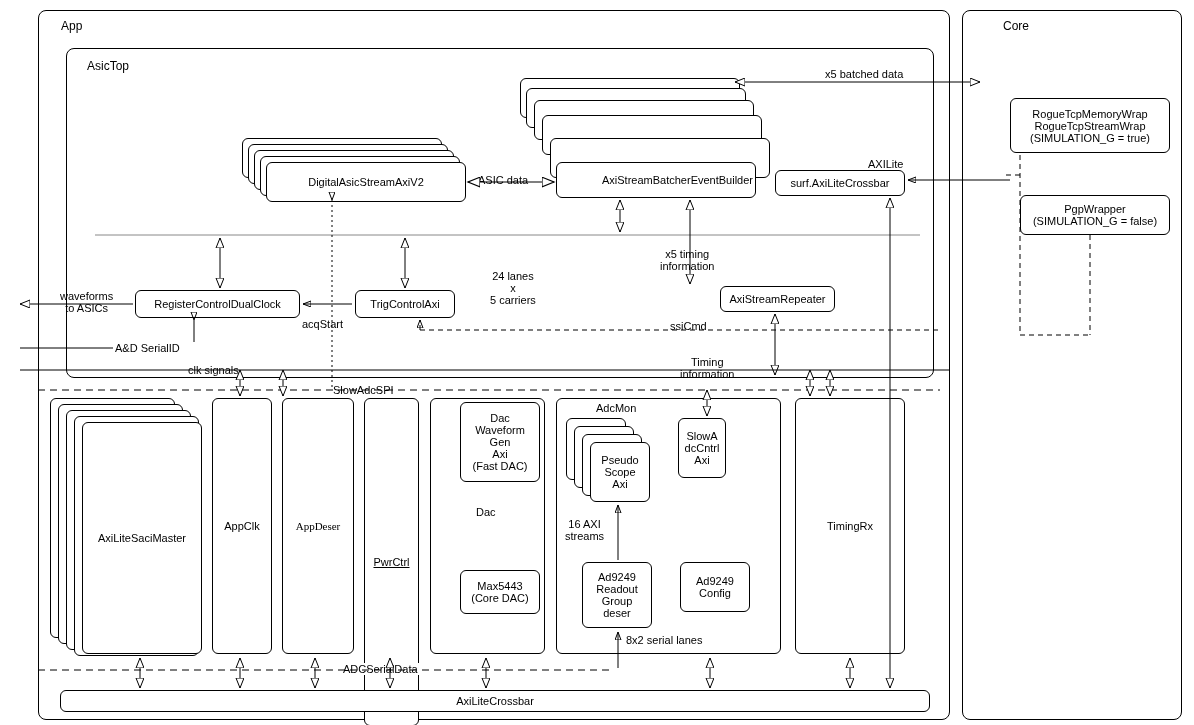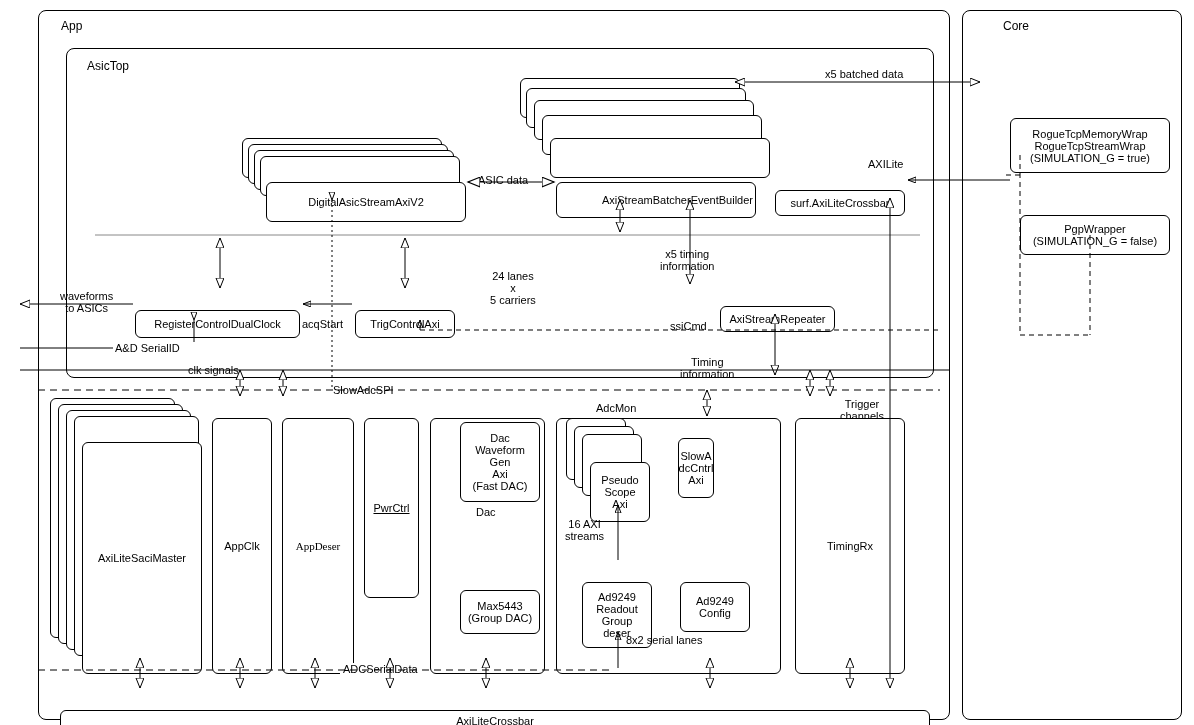--- a/index.html
+++ b/index.html
@@ -23,21 +23,20 @@
     position: absolute;
     border: 1px solid #000;
     border-radius: 6px;
     background: #fff;
     display: flex;
     align-items: center;
     justify-content: center;
     text-align: center;
     padding: 2px;
     font-size: 11px;
-    margin-top: 20px;
   }
   .label {
     position: absolute;
     font-size: 11px;
     background: transparent;
     text-align: center;
     white-space: pre;
   }
   .stack-shadow {
     position: absolute;
@@ -147,53 +146,53 @@
 </div>
 
 <div class="box" style="left:212px; top:398px; width:60px; height:256px;">
   <span>AppClk</span>
 </div>
 
 <div class="box" style="left:282px; top:398px; width:72px; height:256px;font-family:Liberation Serif, serif;">
   <span>AppDeser</span>
 </div>
 
-<div class="box" style="left:364px; top:398px; width:55px; height:180px;text-decoration:underline;">
+<div class="box" style="left:364px; top:398px; width:55px; height:328px;text-decoration:underline;">
   <span>PwrCtrl</span>
 </div>
 
 <div class="box" style="left:430px; top:398px; width:115px; height:256px; align-items:flex-start; padding-top:0;">
 </div>
 <div class="label" style="left:476px; top:506px;">Dac</div>
 <div class="box" style="left:460px; top:402px; width:80px; height:80px; white-space:pre;">
   <span>Dac
 Waveform
 Gen
 Axi
 (Fast DAC)</span>
 </div>
 <div class="box" style="left:460px; top:570px; width:80px; height:44px; white-space:pre;">
   <span>Max5443
-(Group DAC)</span>
+(Core DAC)</span>
 </div>
 
 <div class="box" style="left:556px; top:398px; width:225px; height:256px; align-items:flex-start;">
 </div>
 <div class="label" style="left:596px; top:402px;">AdcMon</div>
 
 <div class="stack-shadow" style="left:566px; top:418px; width:60px; height:62px;"></div>
 <div class="stack-shadow" style="left:574px; top:426px; width:60px; height:62px;"></div>
 <div class="stack-shadow" style="left:582px; top:434px; width:60px; height:62px;"></div>
 <div class="box" style="left:590px; top:442px; width:60px; height:60px; white-space:pre;">
   <span>Pseudo
 Scope
 Axi</span>
 </div>
 
-<div class="box" style="left:678px; top:418px; width:36px; height:60px; white-space:pre;">
+<div class="box" style="left:678px; top:418px; width:48px; height:60px; white-space:pre;">
   <span>SlowA
 dcCntrl
 Axi</span>
 </div>
 
 <div class="label" style="left:565px; top:518px;">16 AXI
 streams</div>
 
 <div class="box" style="left:582px; top:562px; width:70px; height:66px; white-space:pre;">
   <span>Ad9249

